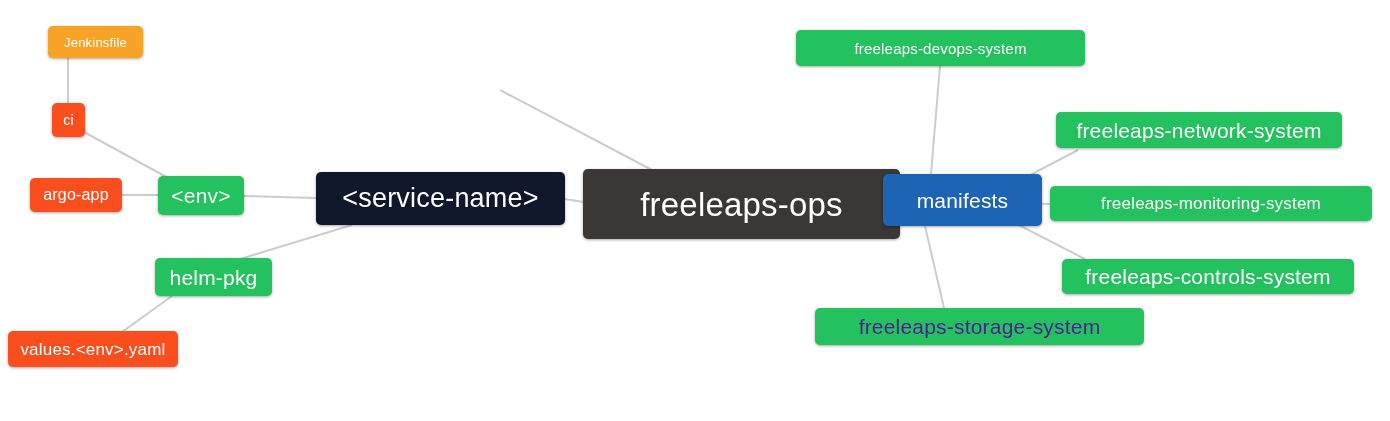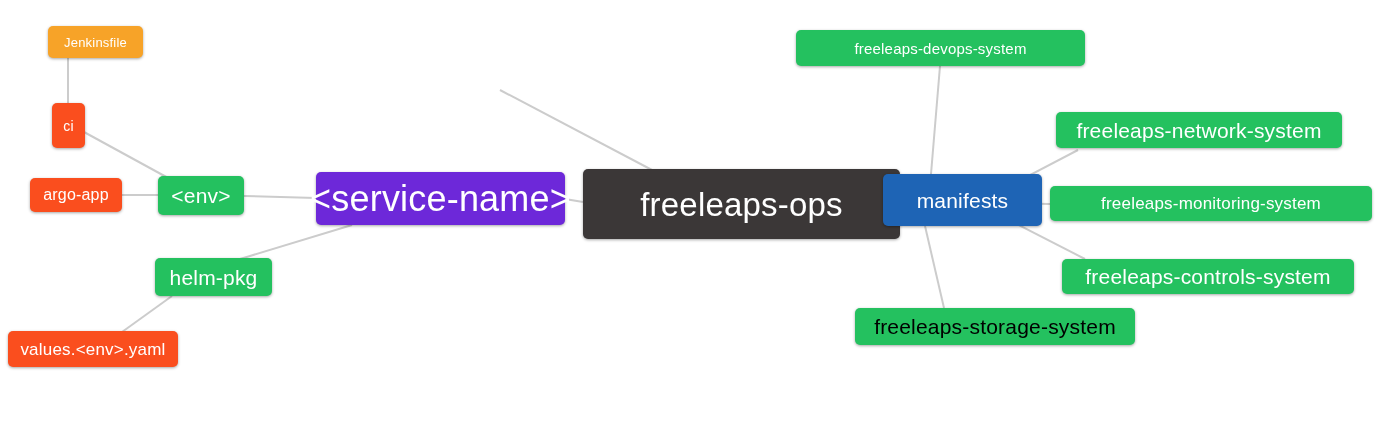--- a/index.html
+++ b/index.html
@@ -51,27 +51,27 @@
       <line x1="565" y1="199" x2="583" y2="202" stroke="#cccccc" stroke-width="2"></line>
       <line x1="846" y1="202" x2="852" y2="200" stroke="#cccccc" stroke-width="2"></line>
       <line x1="931" y1="174" x2="940" y2="66" stroke="#cccccc" stroke-width="2"></line>
       <line x1="1011" y1="185" x2="1078" y2="150" stroke="#cccccc" stroke-width="2"></line>
       <line x1="1011" y1="203" x2="1050" y2="204" stroke="#cccccc" stroke-width="2"></line>
       <line x1="1011" y1="221" x2="1085" y2="259" stroke="#cccccc" stroke-width="2"></line>
       <line x1="925" y1="226" x2="944" y2="308" stroke="#cccccc" stroke-width="2"></line>
     </svg>
   <div id="node-layer">
       <div class="node" style="left: 20px; top: 26px; width: 95px; height: 32px; font-size: 13px; background: rgb(247, 163, 40); color: rgb(255, 255, 255); margin-left: 28px;">Jenkinsfile</div>
-      <div class="node" style="left: 52px; top: 103px; width: 33px; height: 45px; font-size: 14px; background: rgb(250, 78, 30); color: rgb(255, 255, 255);">ci</div>
+      <div class="node" style="left: 52px; top: 103px; width: 33px; height: 34px; font-size: 14px; background: rgb(250, 78, 30); color: rgb(255, 255, 255);">ci</div>
       <div class="node" style="left: 30px; top: 178px; width: 92px; height: 34px; font-size: 16px; background: rgb(250, 78, 30); color: rgb(255, 255, 255); text-align: right;">argo-app</div>
       <div class="node" style="left: 158px; top: 176px; width: 86px; height: 39px; font-size: 21px; background: rgb(36, 193, 95); color: rgb(255, 255, 255);">&lt;env&gt;</div>
       <div class="node" style="left: 147px; top: 258px; width: 117px; height: 38px; font-size: 21px; background: rgb(36, 193, 95); color: rgb(255, 255, 255); margin-left: 8px;">helm-pkg</div>
       <div class="node" style="left: 8px; top: 331px; width: 170px; height: 36px; font-size: 17px; background: rgb(250, 78, 30); color: rgb(255, 255, 255); text-align: center;">values.&lt;env&gt;.yaml</div>
-      <div class="node" style="left: 316px; top: 172px; width: 249px; height: 53px; font-size: 36px; background: #6d28d9; color: rgb(255, 255, 255);">&lt;service-name&gt;</div>
+      <div class="node" style="left: 316px; top: 172px; width: 249px; height: 53px; font-size: 27px; background: #0f172a; color: rgb(255, 255, 255);">&lt;service-name&gt;</div>
       <div class="node" style="left: 583px; top: 169px; width: 317px; height: 70px; font-size: 33px; background: rgb(59, 55, 55); color: rgb(255, 255, 255);">freeleaps-ops</div>
       <div class="node" style="left: 852px; top: 174px; width: 159px; height: 52px; font-size: 21px; background: rgb(30, 100, 181); color: rgb(255, 255, 255); margin-left: 31px;">manifests</div>
       <div class="node" style="left: 796px; top: 30px; width: 289px; height: 36px; font-size: 15px; background: rgb(36, 193, 95); color: rgb(255, 255, 255);">freeleaps-devops-system</div>
       <div class="node" style="left: 1056px; top: 112px; width: 286px; height: 36px; font-size: 21px; background: rgb(36, 193, 95); color: rgb(255, 255, 255);">freeleaps-network-system</div>
       <div class="node" style="left: 1050px; top: 186px; width: 322px; height: 35px; font-size: 17px; background: rgb(36, 193, 95); color: rgb(255, 255, 255);">freeleaps-monitoring-system</div>
       <div class="node" style="left: 1062px; top: 259px; width: 292px; height: 35px; font-size: 21px; background: rgb(36, 193, 95); color: rgb(255, 255, 255);">freeleaps-controls-system</div>
-      <div class="node" style="left: 815px; top: 308px; width: 280px; height: 37px; font-size: 21px; background: rgb(36, 193, 95); color: #000000; margin-left: 40px;">freeleaps-storage-system</div>
+      <div class="node" style="left: 815px; top: 308px; width: 329px; height: 37px; font-size: 21px; background: rgb(36, 193, 95); color: #4c1d95;">freeleaps-storage-system</div>
     </div>
 </div>
 
 </body></html>

